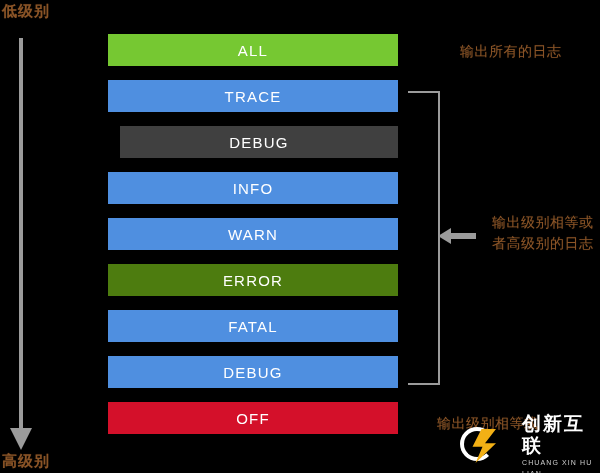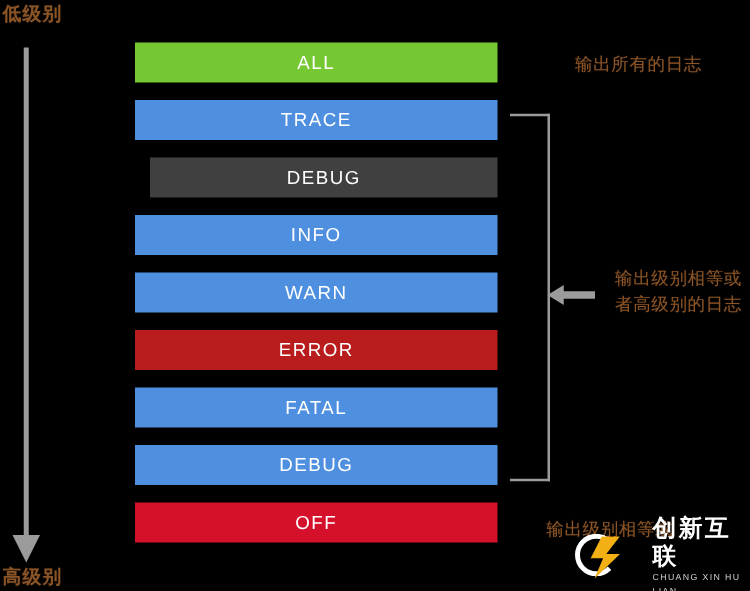--- a/index.html
+++ b/index.html
@@ -196,21 +196,21 @@
       </div>
       <div class="bar" style="background: #404040; margin-left: 12px;">
         <span style="color: rgb(255, 255, 255);">DEBUG</span>
       </div>
       <div class="bar" style="background: rgb(79, 143, 224);">
         <span style="color: rgb(255, 255, 255); text-align: center;">INFO</span>
       </div>
       <div class="bar" style="background: rgb(79, 143, 224);">
         <span style="color: rgb(255, 255, 255);">WARN</span>
       </div>
-      <div class="bar" style="background: #b91c1c;">
+      <div class="bar" style="background: #4d7c0f;">
         <span style="color: rgb(255, 255, 255);">ERROR</span>
       </div>
       <div class="bar" style="background: rgb(79, 143, 224);">
         <span style="color: rgb(255, 255, 255);">FATAL</span>
       </div>
       <div class="bar" style="background: rgb(79, 143, 224);">
         <span style="color: rgb(255, 255, 255);">DEBUG</span>
       </div>
       <div class="bar" style="background: rgb(212, 16, 42);">
         <span style="color: rgb(255, 255, 255);">OFF</span>

